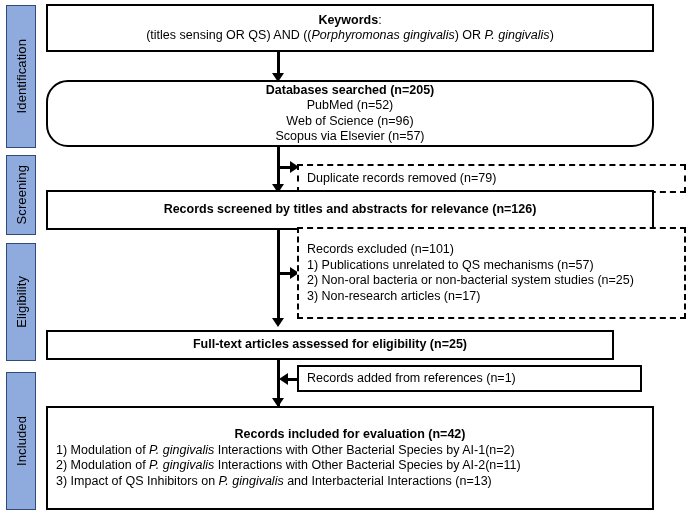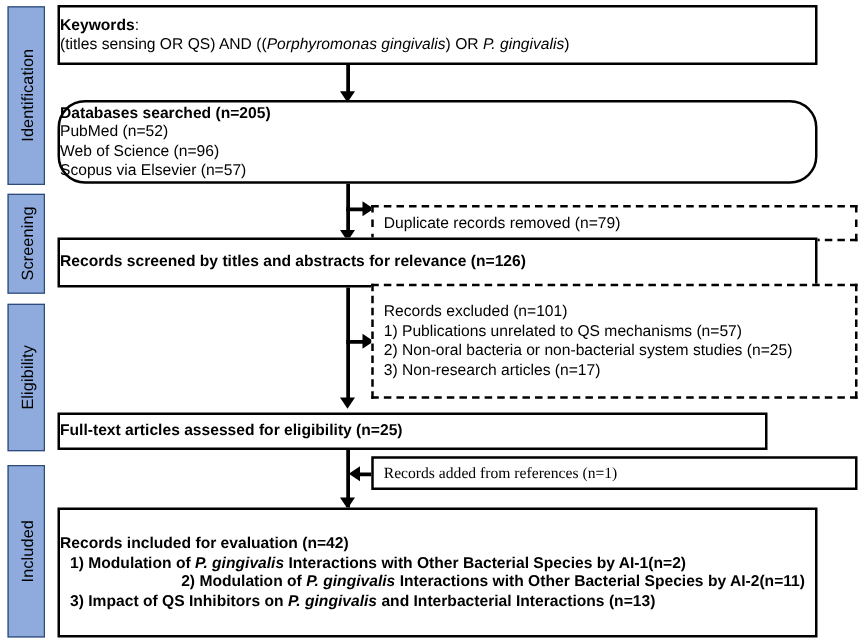--- a/index.html
+++ b/index.html
@@ -55,23 +55,22 @@
   .box.dashed {
     border: 2.5px dashed #000000;
   }
   .box .line {
     font-size: 12.5px;
     line-height: 15.5px;
     white-space: nowrap;
   }
   .box .line.wrap {
     white-space: normal;
-    font-weight: bold;
-  }
-  .center .line { text-align: left; }
+  }
+  .center .line { text-align: center; }
   .left .line { text-align: left; padding-left: 8px; }
   .b { font-weight: bold; }
   .i { font-style: italic; }
 
   
   .vline {
     position: absolute;
     width: 2.5px;
     background: #000;
   }
@@ -172,30 +171,30 @@
     <div class="line">Records excluded (n=101)</div>
     <div class="line">1) Publications unrelated to QS mechanisms (n=57)</div>
     <div class="line">2) Non-oral bacteria or non-bacterial system studies (n=25)</div>
     <div class="line">3) Non-research articles (n=17)</div>
   </div>
 
   <div class="box center" style="left:46px; top:330px; width:568px; height:30px;">
     <div class="line b">Full-text articles assessed for eligibility (n=25)</div>
   </div>
 
-  <div class="box left" style="left:297px; top:365px; width:389px; height:27px;font-family:Liberation Serif, serif;">
+  <div class="box left" style="left:297px; top:365px; width:345px; height:27px;">
     <div class="line">Records added from references (n=1)</div>
   </div>
 
   <div class="box center" style="left:46px; top:406px; width:608px; height:104px;">
     <div class="line b">Records included for evaluation (n=42)</div>
     <div class="line wrap" style="text-align:left; padding:0 8px;">
       <span>1) Modulation of </span><i class="i">P. gingivalis</i><span> Interactions with Other Bacterial Species by AI-1(n=2)</span>
     </div>
-    <div class="line wrap" style="text-align:right; padding:0 8px;">
+    <div class="line wrap" style="text-align:left; padding:0 8px;">
       <span>2) Modulation of </span><i class="i">P. gingivalis</i><span> Interactions with Other Bacterial Species by AI-2(n=11)</span>
     </div>
     <div class="line wrap" style="text-align:left; padding:0 8px;">
       <span>3) Impact of QS Inhibitors on </span><i class="i">P. gingivalis</i><span> and Interbacterial Interactions (n=13)</span>
     </div>
   </div>
 
 </div>
 
 </body></html>

